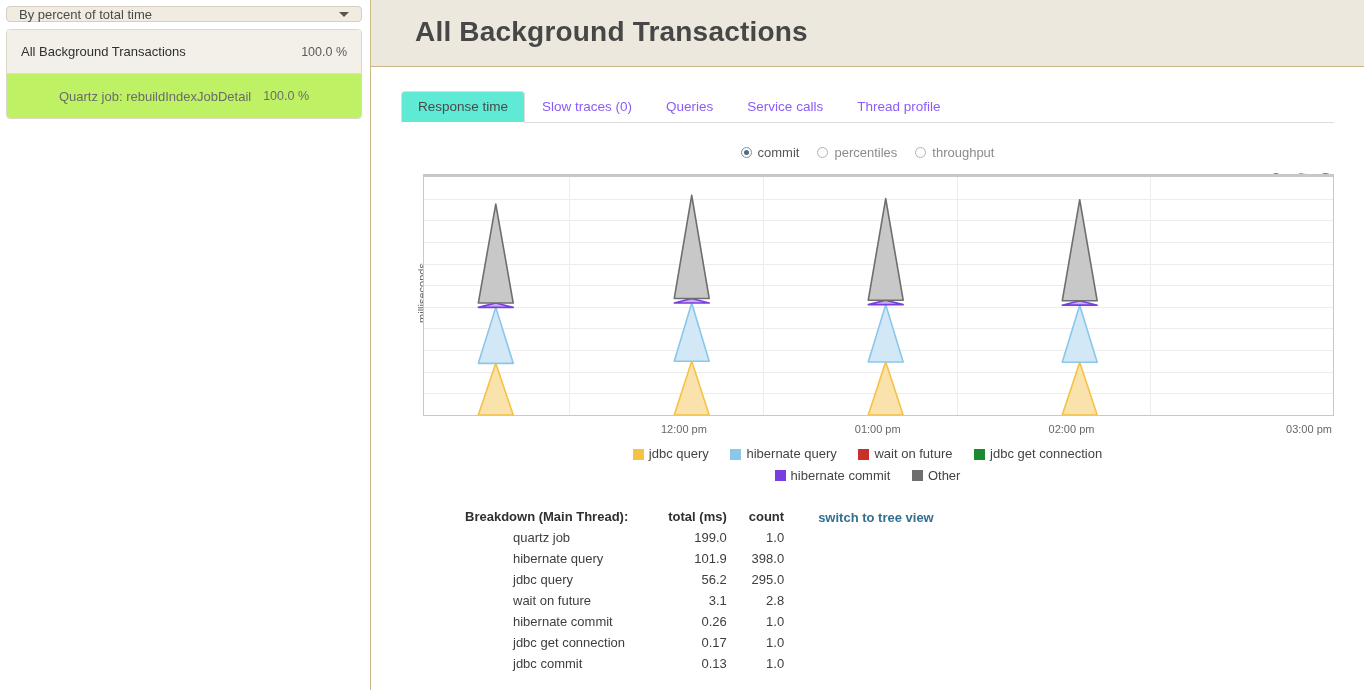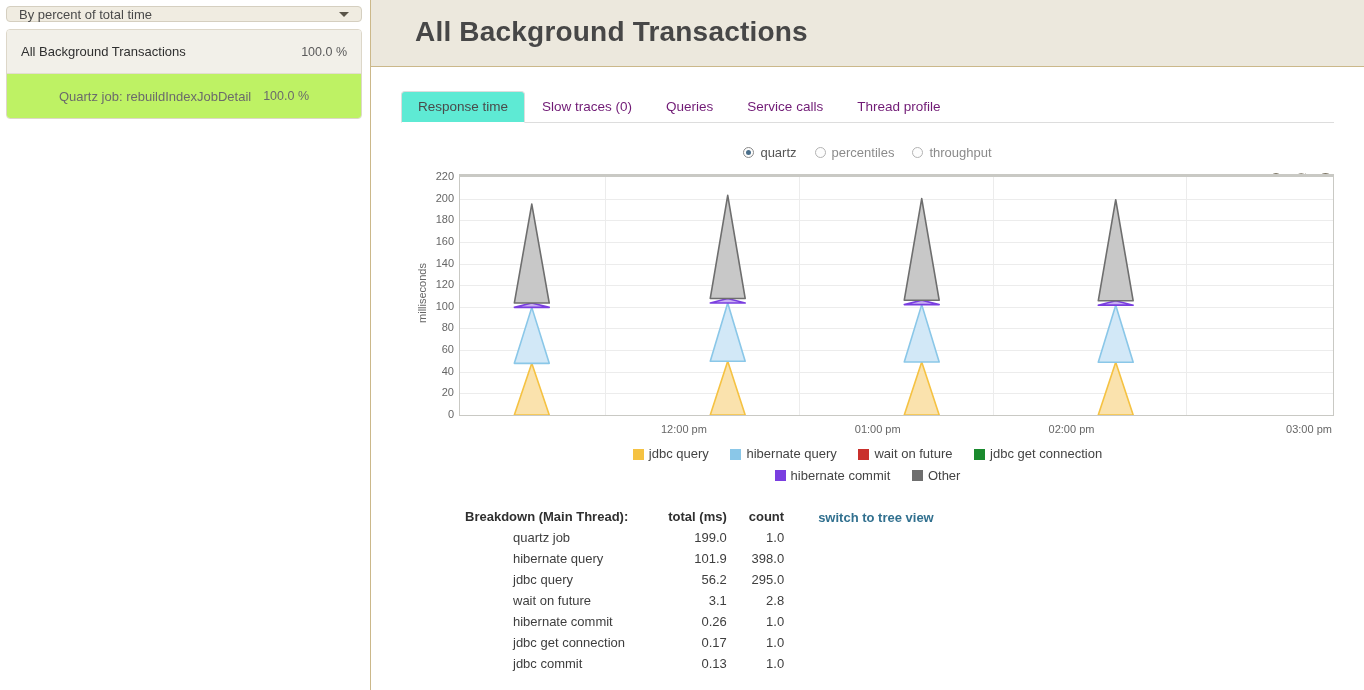--- a/index.html
+++ b/index.html
@@ -44,21 +44,21 @@
     background:#ece8dd;border-bottom:1px solid #cbb88a;
     padding:16px 0 18px 44px;box-sizing:border-box;
   }
   .page-title{font-size:28px;color:#474747;font-weight:600;letter-spacing:.2px;}
 
   .panel{padding:24px 30px 0 30px;box-sizing:border-box;flex:1 1 auto;min-height:0;}
 
   .tabs{display:flex;align-items:flex-end;border-bottom:1px solid #ddd;height:31px;}
   .tab{
     font-size:13.5px;padding:7px 16px 7px 16px;box-sizing:border-box;
-    color:#701a75;cursor:pointer;border:1px solid transparent;border-bottom:none;
+    color:#8b5cf6;cursor:pointer;border:1px solid transparent;border-bottom:none;
     line-height:16px;white-space:nowrap;
   }
   .tab.active{
     color:#4a4a4a;background:#5eead4;border:1px solid #ddd;border-bottom:1px solid #fff;
     border-radius:4px 4px 0 0;margin-bottom:-1px;
   }
 
   .radio-row{display:flex;justify-content:center;align-items:center;gap:18px;margin-top:22px;}
   .radio-opt{display:flex;align-items:center;gap:6px;font-size:13px;color:#555;cursor:pointer;}
   .radio-opt.dim{color:#8b8b8b;}
@@ -148,21 +148,21 @@
         <div class="tab active">Response time</div>
         <div class="tab">Slow traces (0)</div>
         <div class="tab">Queries</div>
         <div class="tab">Service calls</div>
         <div class="tab">Thread profile</div>
       </div>
 
       <div class="radio-row">
         <label class="radio-opt on">
           <span class="radio-dot"></span>
-          <span>quartz</span>
+          <span>commit</span>
         </label>
         <label class="radio-opt dim">
           <span class="radio-dot"></span>
           <span>percentiles</span>
         </label>
         <label class="radio-opt dim">
           <span class="radio-dot"></span>
           <span>throughput</span>
         </label>
       </div>
@@ -190,34 +190,20 @@
               <circle cx="8.5" cy="8.5" r="7.5" fill="#7a7260"></circle>
               <text x="8.5" y="12.6" font-family="Liberation Sans, sans-serif" font-size="11" font-weight="bold" fill="#ffffff" text-anchor="middle">?</text>
             </svg>
           </span>
         </div>
 
         <div class="chart-area">
           <div class="ylabel-col">
             <span>milliseconds</span>
           </div>
-          <div class="ytick-col" id="yticks">
-              <div class="ytick" style="top: 2px;">220</div>
-              <div class="ytick" style="top: 23.6364px;">200</div>
-              <div class="ytick" style="top: 45.2727px;">180</div>
-              <div class="ytick" style="top: 66.9091px;">160</div>
-              <div class="ytick" style="top: 88.5455px;">140</div>
-              <div class="ytick" style="top: 110.182px;">120</div>
-              <div class="ytick" style="top: 131.818px;">100</div>
-              <div class="ytick" style="top: 153.455px;">80</div>
-              <div class="ytick" style="top: 175.091px;">60</div>
-              <div class="ytick" style="top: 196.727px;">40</div>
-              <div class="ytick" style="top: 218.364px;">20</div>
-              <div class="ytick" style="top: 240px;">0</div>
-            </div>
           <div class="plot" id="plot">
               <div class="hgrid" style="top: 21.6364px;"></div>
               <div class="hgrid" style="top: 43.2727px;"></div>
               <div class="hgrid" style="top: 64.9091px;"></div>
               <div class="hgrid" style="top: 86.5455px;"></div>
               <div class="hgrid" style="top: 108.182px;"></div>
               <div class="hgrid" style="top: 129.818px;"></div>
               <div class="hgrid" style="top: 151.455px;"></div>
               <div class="hgrid" style="top: 173.091px;"></div>
               <div class="hgrid" style="top: 194.727px;"></div>

